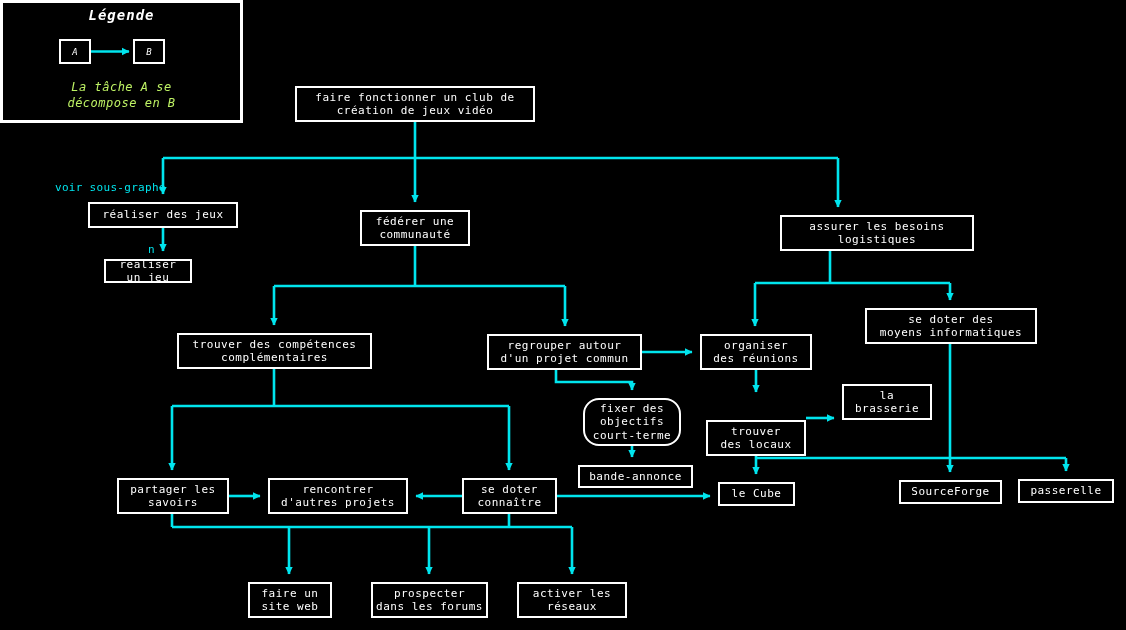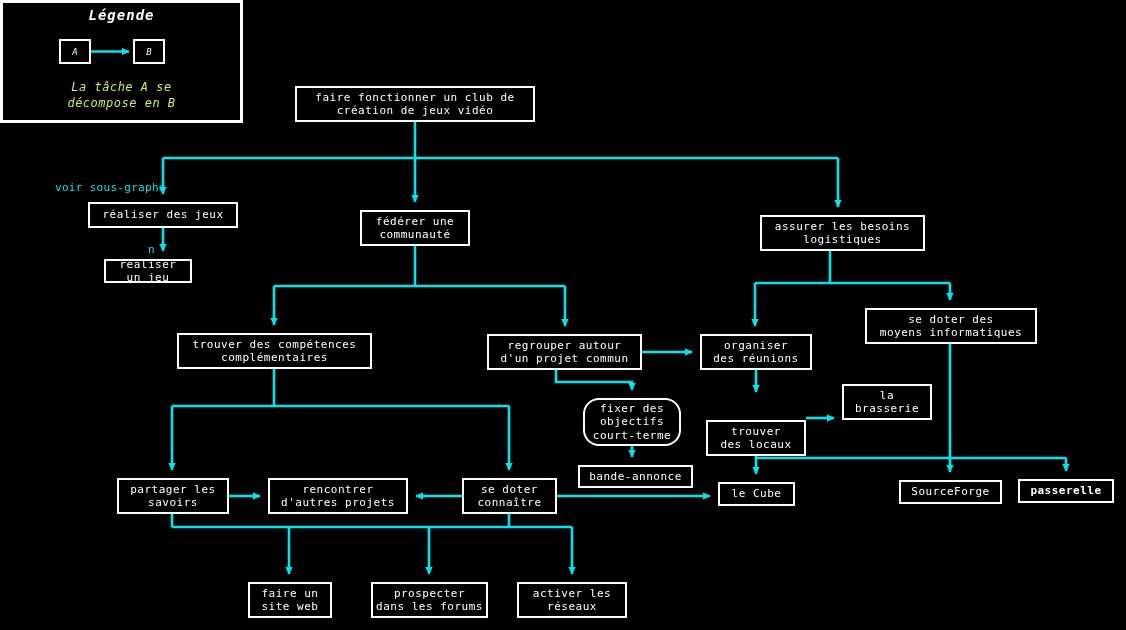--- a/index.html
+++ b/index.html
@@ -113,21 +113,21 @@
     <div class="legend-text">La tâche A se
 décompose en B</div>
   </div>
 
   <div id="nodes">
       <div class="node" style="left: 295px; top: 86px; width: 240px; height: 36px;">faire fonctionner un club de
 création de jeux vidéo</div>
       <div class="node" style="left: 88px; top: 202px; width: 150px; height: 26px;">réaliser des jeux</div>
       <div class="node" style="left: 360px; top: 210px; width: 110px; height: 36px;">fédérer une
 communauté</div>
-      <div class="node" style="left: 760px; top: 215px; width: 165px; height: 36px;">assurer les besoins
+      <div class="node" style="left: 780px; top: 215px; width: 194px; height: 36px;">assurer les besoins
 logistiques</div>
       <div class="node" style="left: 104px; top: 259px; width: 88px; height: 24px;">réaliser
 un jeu</div>
       <div class="node" style="left: 865px; top: 308px; width: 172px; height: 36px;">se doter des
 moyens informatiques</div>
       <div class="node" style="left: 177px; top: 333px; width: 195px; height: 36px;">trouver des compétences
 complémentaires</div>
       <div class="node" style="left: 487px; top: 334px; width: 155px; height: 36px;">regrouper autour
 d'un projet commun</div>
       <div class="node" style="left: 700px; top: 334px; width: 112px; height: 36px;">organiser
@@ -141,21 +141,21 @@
 brasserie</div>
       <div class="node" style="left: 578px; top: 465px; width: 115px; height: 23px;">bande-annonce</div>
       <div class="node" style="left: 117px; top: 478px; width: 112px; height: 36px;">partager les
 savoirs</div>
       <div class="node" style="left: 268px; top: 478px; width: 140px; height: 36px;">rencontrer
 d'autres projets</div>
       <div class="node" style="left: 462px; top: 478px; width: 95px; height: 36px;">se doter
 connaître</div>
       <div class="node" style="left: 718px; top: 482px; width: 77px; height: 24px;">le Cube</div>
       <div class="node" style="left: 899px; top: 480px; width: 103px; height: 24px;">SourceForge</div>
-      <div class="node" style="left: 1018px; top: 479px; width: 96px; height: 24px; font-weight: bold;">passerelle</div>
+      <div class="node" style="left: 1018px; top: 479px; width: 96px; height: 24px;">passerelle</div>
       <div class="node" style="left: 248px; top: 582px; width: 84px; height: 36px;">faire un
 site web</div>
       <div class="node" style="left: 371px; top: 582px; width: 117px; height: 36px;">prospecter
 dans les forums</div>
       <div class="node" style="left: 517px; top: 582px; width: 110px; height: 36px;">activer les
 réseaux</div>
     </div>
   <div id="labels">
       <div class="edge-label" style="left: 55px; top: 181px;">voir sous-graphe</div>
       <div class="edge-label" style="left: 148px; top: 243px;">n</div>

